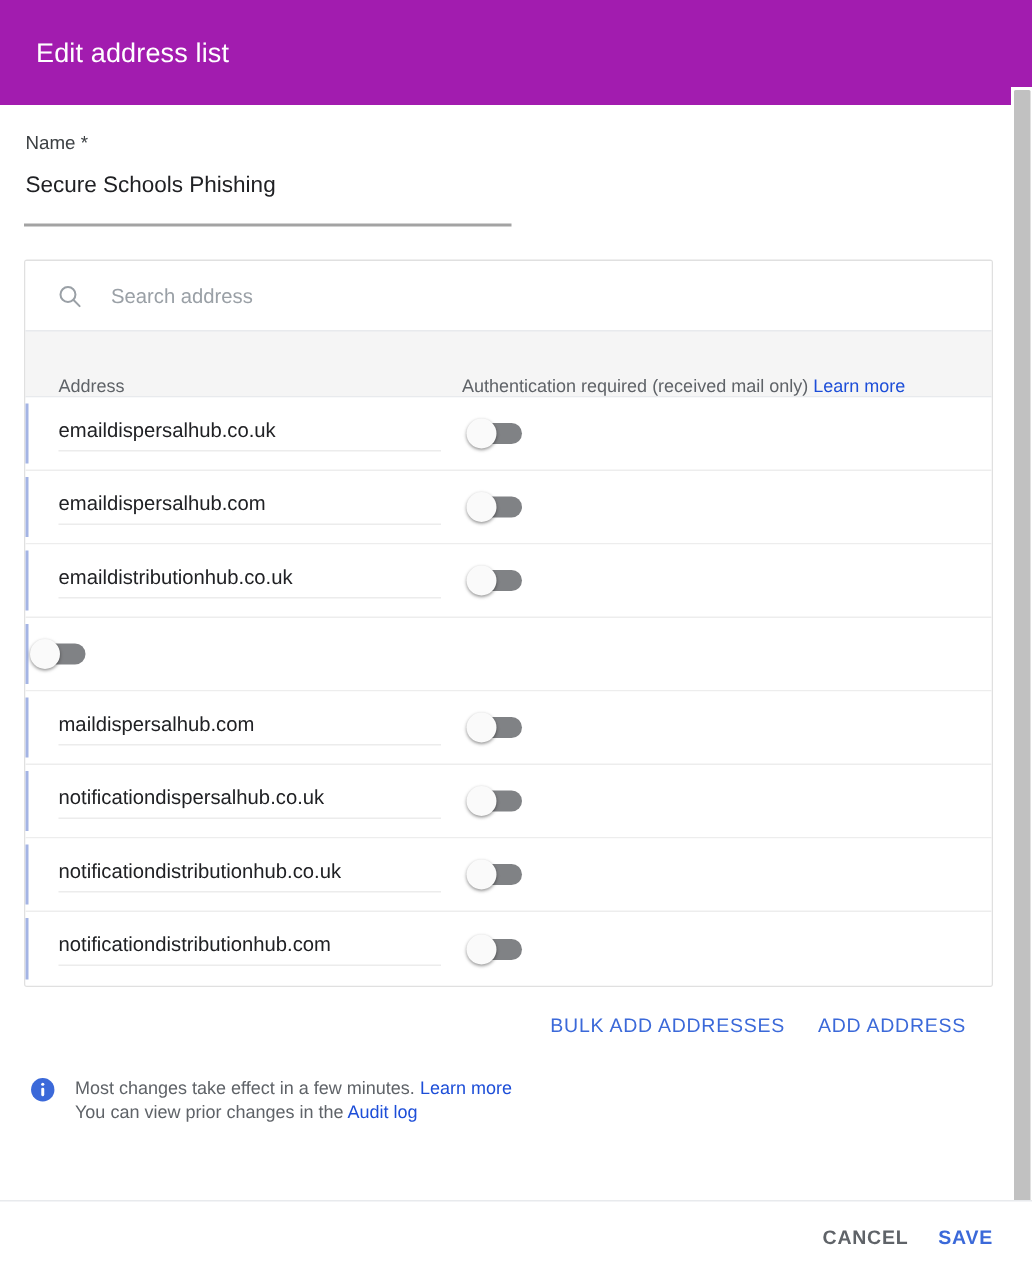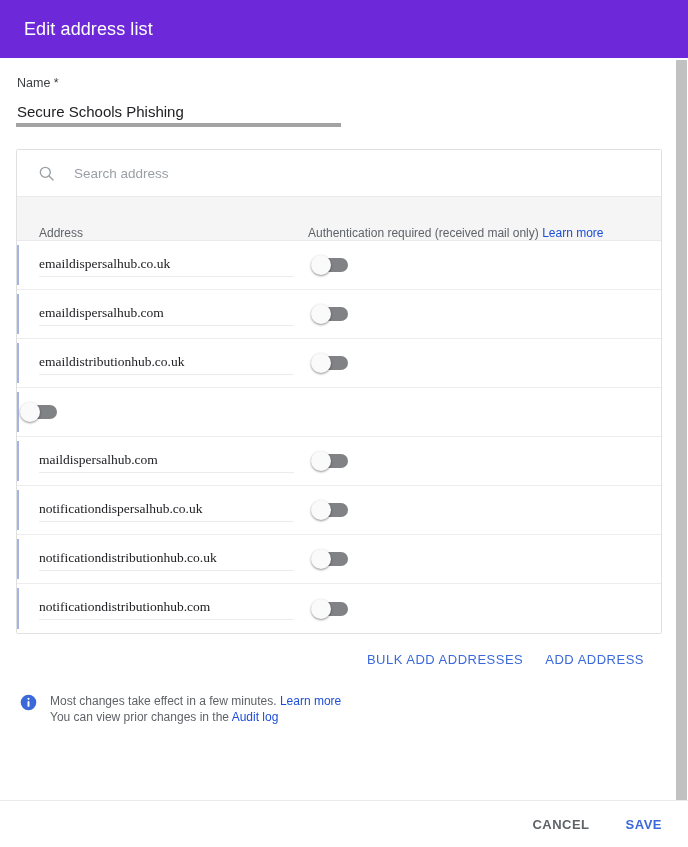--- a/index.html
+++ b/index.html
@@ -11,22 +11,22 @@
     height: 847px;
     background: #ffffff;
     font-family: "Liberation Sans", sans-serif;
     color: #202124;
     overflow: hidden;
     position: relative;
   }
 
   
   .dialog-header {
-    height: 58px;
-    background: #6d28d9;
+    height: 70px;
+    background: #a21caf;
     display: flex;
     align-items: center;
     padding: 11px 24px;
     box-sizing: border-box;
   }
   .dialog-title {
     color: #ffffff;
     font-size: 18px;
     font-weight: 400;
     letter-spacing: 0.1px;
@@ -45,22 +45,22 @@
     padding: 18px 0 0 0;
   }
   .name-label {
     font-size: 12.5px;
     color: #3c4043;
     padding-left: 1px;
     margin-bottom: 13px;
   }
   .name-input-wrap {
     width: 324px;
-    border-bottom: 4px solid #a3a3a3;
-    padding-bottom: 2px;
+    border-bottom: 2px solid #a3a3a3;
+    padding-bottom: 16px;
     padding-left: 1px;
   }
   .name-input {
     border: none;
     outline: none;
     font-family: "Liberation Sans", sans-serif;
     font-size: 15px;
     color: #202124;
     width: 100%;
     padding: 0;
@@ -160,21 +160,21 @@
     box-sizing: border-box;
   }
   .addr-input-wrap {
     border-bottom: 1px solid #ececec;
     padding-bottom: 4px;
     width: 255px;
   }
   .addr-input {
     border: none;
     outline: none;
-    font-family: Liberation Serif, serif;
+    font-family: Liberation Sans, sans-serif;
     font-size: 13.5px;
     color: #202124;
     width: 100%;
     background: transparent;
     padding: 0;
   }
 
   
   .toggle-cell {
     padding-left: 3px;
@@ -250,21 +250,21 @@
   .dialog-footer {
     position: absolute;
     left: 0;
     right: 0;
     bottom: 0;
     height: 47px;
     border-top: 1px solid #e8eaed;
     display: flex;
     align-items: center;
     justify-content: flex-end;
-    gap: 32px;
+    gap: 16px;
     padding-right: 24px;
     box-sizing: border-box;
     background: #fff;
   }
   .footer-btn {
     background: none;
     border: none;
     font-family: "Liberation Sans", sans-serif;
     font-size: 13px;
     font-weight: bold;

